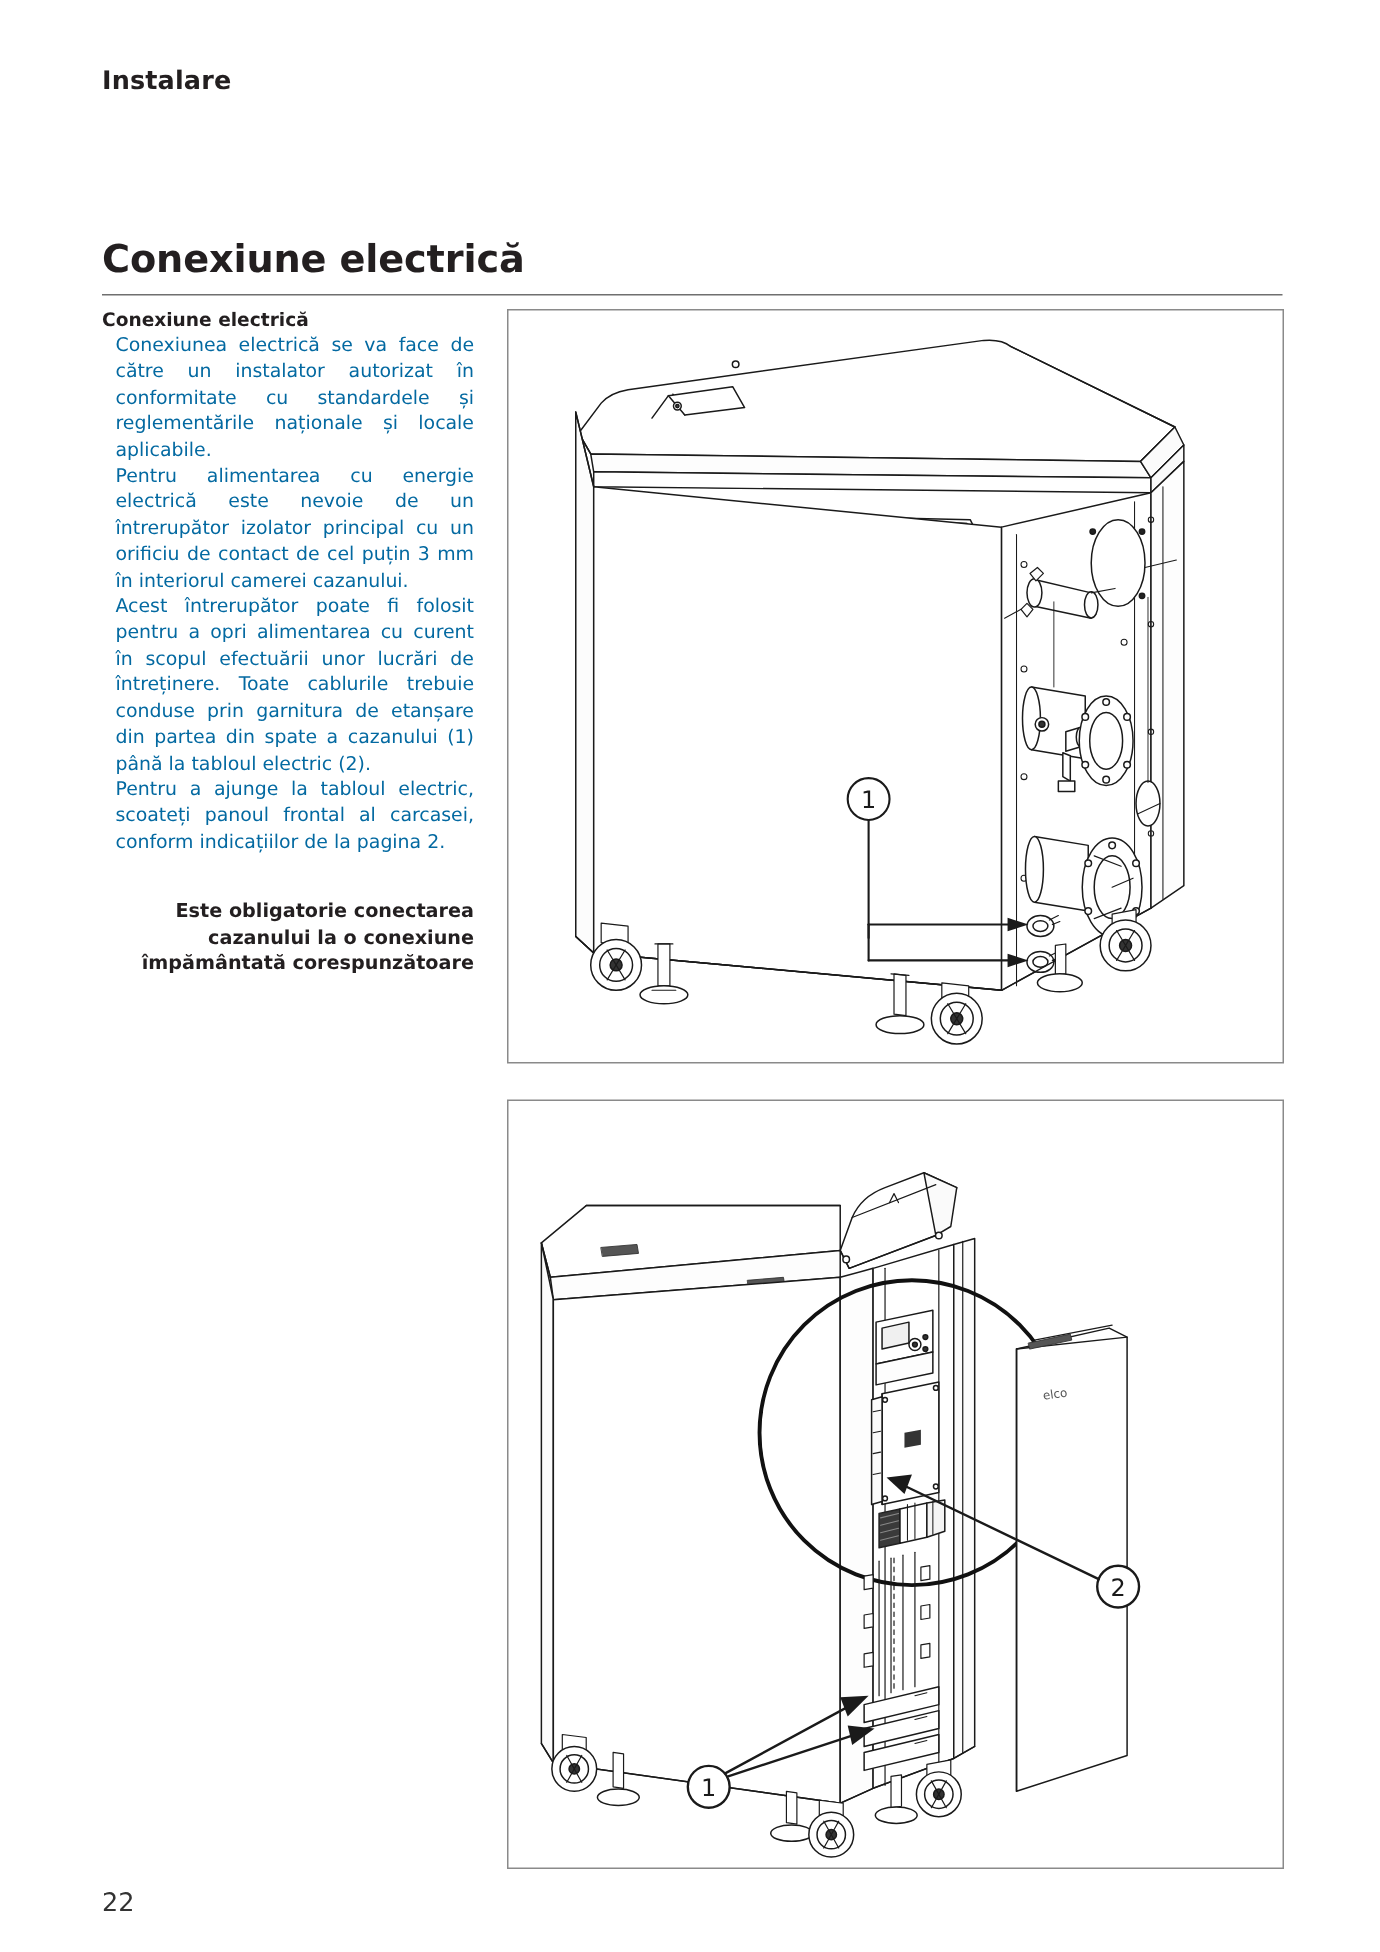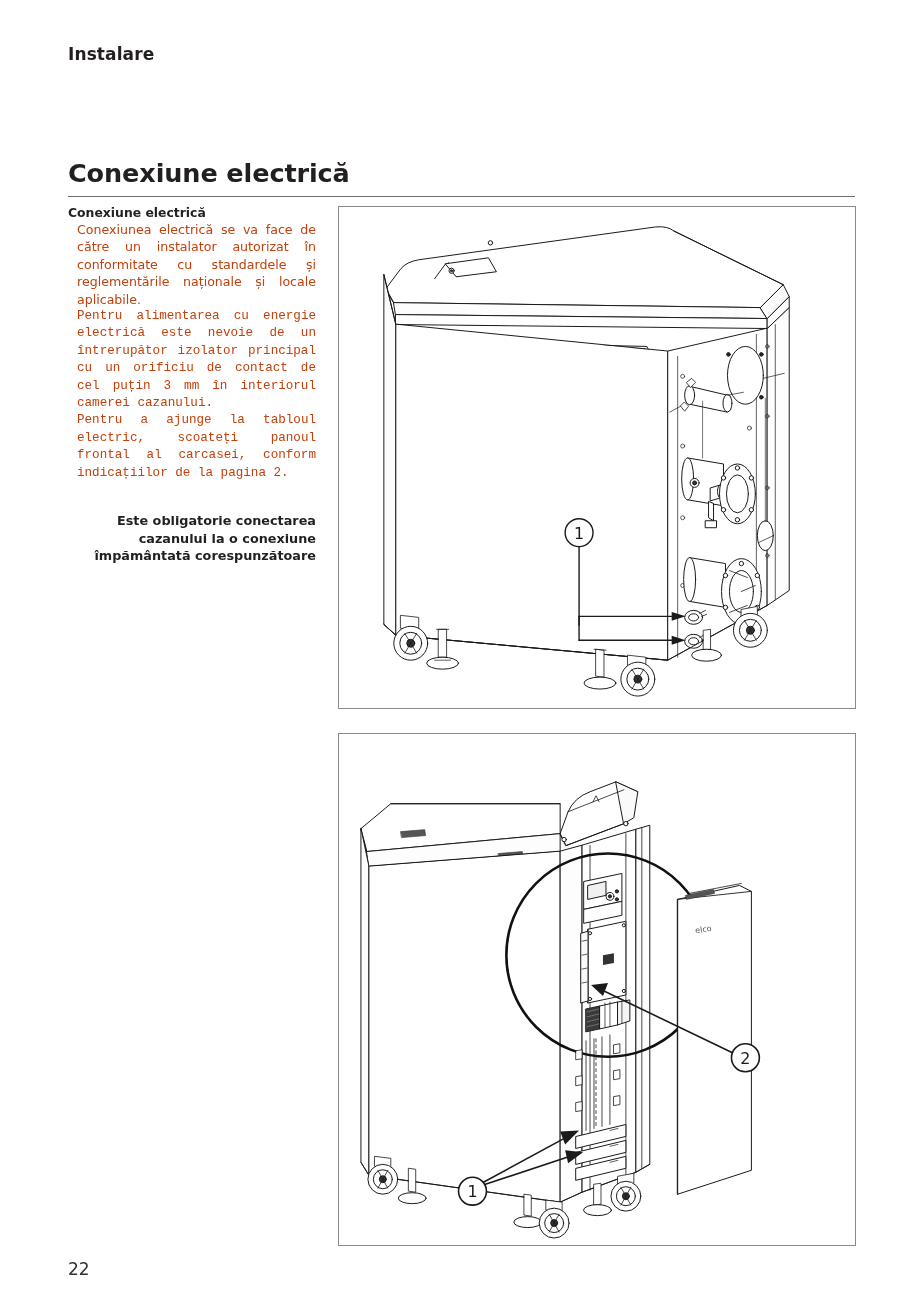--- a/index.html
+++ b/index.html
@@ -61,24 +61,24 @@
     margin: 0 0 1px 0;
     line-height: 15px;
   }
   .para {
     font-size: 12.6px;
     line-height: 17.4px;
     text-align: justify;
     text-justify: inter-word;
     margin: 0;
     padding-left: 9px;
-    color: #c2410c;
+    color: #0369a1;
     hyphens: manual;
   }
-  .para + .para { margin-top: 0; font-family: Liberation Mono, monospace; }
+  .para + .para { margin-top: 0; }
   .gap-para { margin-top: 17px; }
   .note {
     margin-top: 30px;
     padding-left: 0;
     font-size: 12.8px;
     font-weight: bold;
     line-height: 17.6px;
     color: #231f20;
     text-align: right;
   }
@@ -121,20 +121,21 @@
   <div class="running-head">Instalare</div>
 
   <div class="chapter-title">Conexiune electrică</div>
 
   <div class="title-rule"></div>
 
   <div class="textcol">
     <div class="sub-head">Conexiune electrică</div>
     <p class="para">Conexiunea electrică se va face de către un instalator autorizat în conformitate cu standardele și reglementările naționale și locale aplicabile.</p>
     <p class="para">Pentru alimentarea cu energie electrică este nevoie de un întrerupător izolator principal cu un orificiu de contact de cel puțin 3 mm în interiorul camerei cazanului.</p>
+    <p class="para">Acest întrerupător poate fi folosit pentru a opri alimentarea cu curent în scopul efectuării unor lucrări de întreținere. Toate cablurile trebuie conduse prin garnitura de etanșare din partea din spate a cazanului (1) până la tabloul electric (2).</p>
     <p class="para">Pentru a ajunge la tabloul electric, scoateți panoul frontal al carcasei, conform indicațiilor de la pagina 2.</p>
     <p class="note">Este obligatorie conectarea cazanului la o conexiune împământată corespunzătoare</p>
   </div>
 
   <div class="figure" id="figure-1">
     <svg viewBox="0 0 518 503" xmlns="http://www.w3.org/2000/svg" fill="none" stroke="#1a1a1a" stroke-width="1" stroke-linecap="round" stroke-linejoin="round">
 
       <g stroke-width="1">
         <path d="M47,82 L62,62 Q68,55 80,53 L318,20 Q330,19 336,24 L446,78 L423,101 L55,96 Z" fill="#ffffff"></path>
         <path d="M47,82 L55,96"></path>

